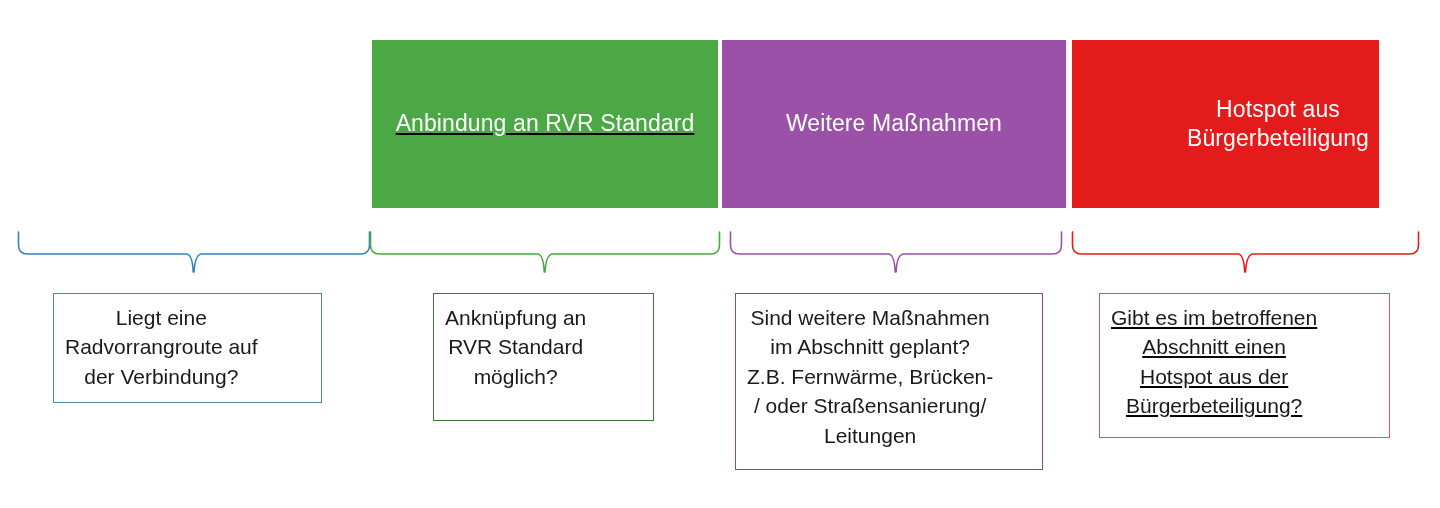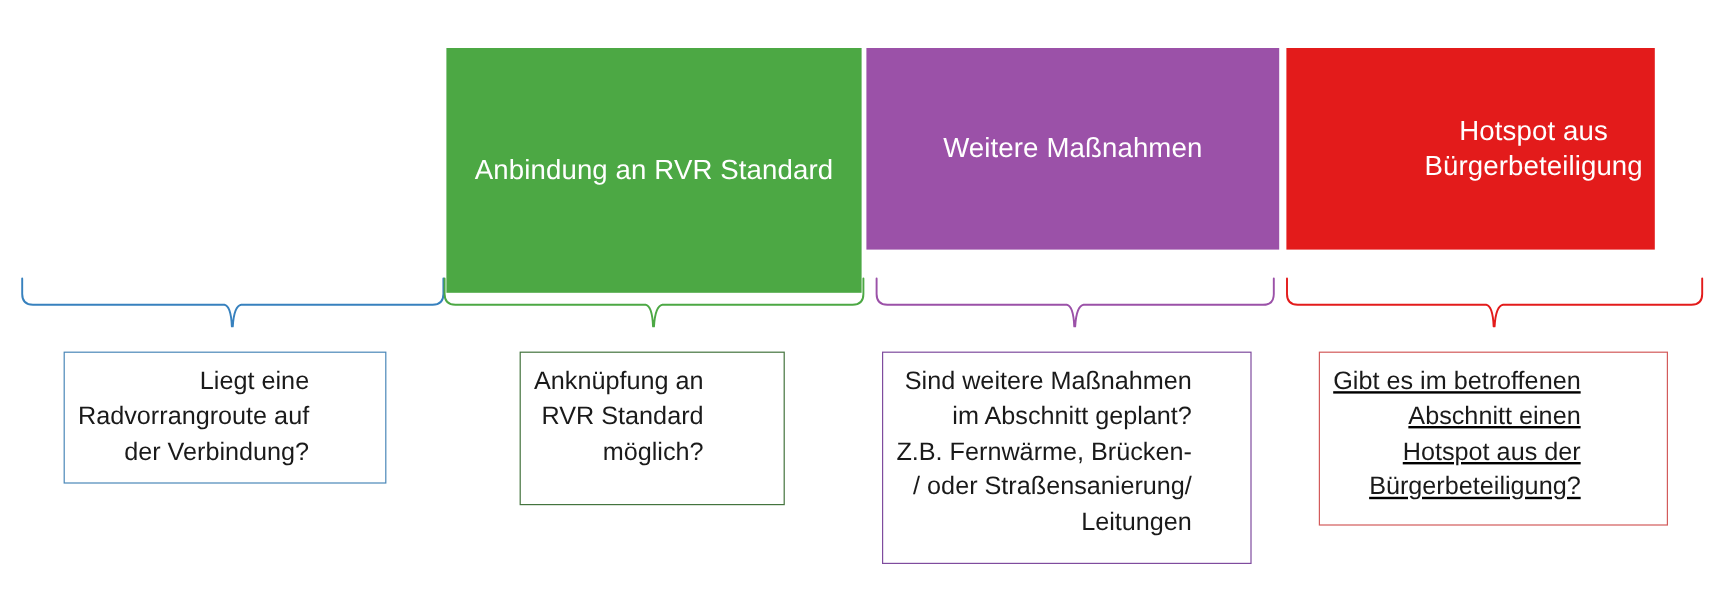--- a/index.html
+++ b/index.html
@@ -51,21 +51,21 @@
     border-width: 1px;
     display: flex;
     align-items: flex-start;
   }
   .qbox .qtext {
     color: #1a1a1a;
     font-size: 21px;
     line-height: 1.40;
     white-space: pre-line;
     padding: 9px 0 0 11px;
-    text-align: right;
+    text-align: center;
   }
 
   
   .brace {
     position: absolute;
     pointer-events: none;
   }
   .brace svg { display: block; overflow: visible; }
 </style>
 </head>
@@ -75,21 +75,21 @@
     <div class="brace" style="left: 18px; top: 230px; width: 352px; height: 44px;">
       <svg width="352" height="44" viewBox="0 0 352 44">
         <path d="M 0.5 2 L 0.5 15 Q 0.5 24 9.5 24 L 169 24 Q 174.5 25 175.2 42 L 176 42 Q 177 25 183 24 L 342.5 24 Q 351.5 24 351.5 15 L 351.5 2" fill="none" stroke="#3781BE" stroke-width="1.6" stroke-linecap="round" stroke-linejoin="round"></path>
       </svg>
     </div>
     <div class="qbox" style="left: 53px; top: 293px; width: 269px; height: 110px; border-color: rgb(74, 135, 184);">
       <div class="qtext">Liegt eine
 Radvorrangroute auf
 der Verbindung?</div>
     </div>
-    <div class="header-bar" style="left: 372px; top: 40px; width: 346px; height: 204px; background: rgb(76, 168, 68);">
+    <div class="header-bar" style="left: 372px; top: 40px; width: 346px; height: 168px; background: rgb(76, 168, 68); text-decoration: underline;">
       <span class="bar-label">Anbindung an RVR Standard</span>
     </div>
     <div class="brace" style="left: 370px; top: 230px; width: 350px; height: 44px;">
       <svg width="350" height="44" viewBox="0 0 350 44">
         <path d="M 0.5 2 L 0.5 15 Q 0.5 24 9.5 24 L 168 24 Q 173.5 25 174.2 42 L 175 42 Q 176 25 182 24 L 340.5 24 Q 349.5 24 349.5 15 L 349.5 2" fill="none" stroke="#4CA844" stroke-width="1.6" stroke-linecap="round" stroke-linejoin="round"></path>
       </svg>
     </div>
     <div class="qbox" style="left: 433px; top: 293px; width: 221px; height: 128px; border-color: rgb(68, 116, 62);">
       <div class="qtext">Anknüpfung an
 RVR Standard

